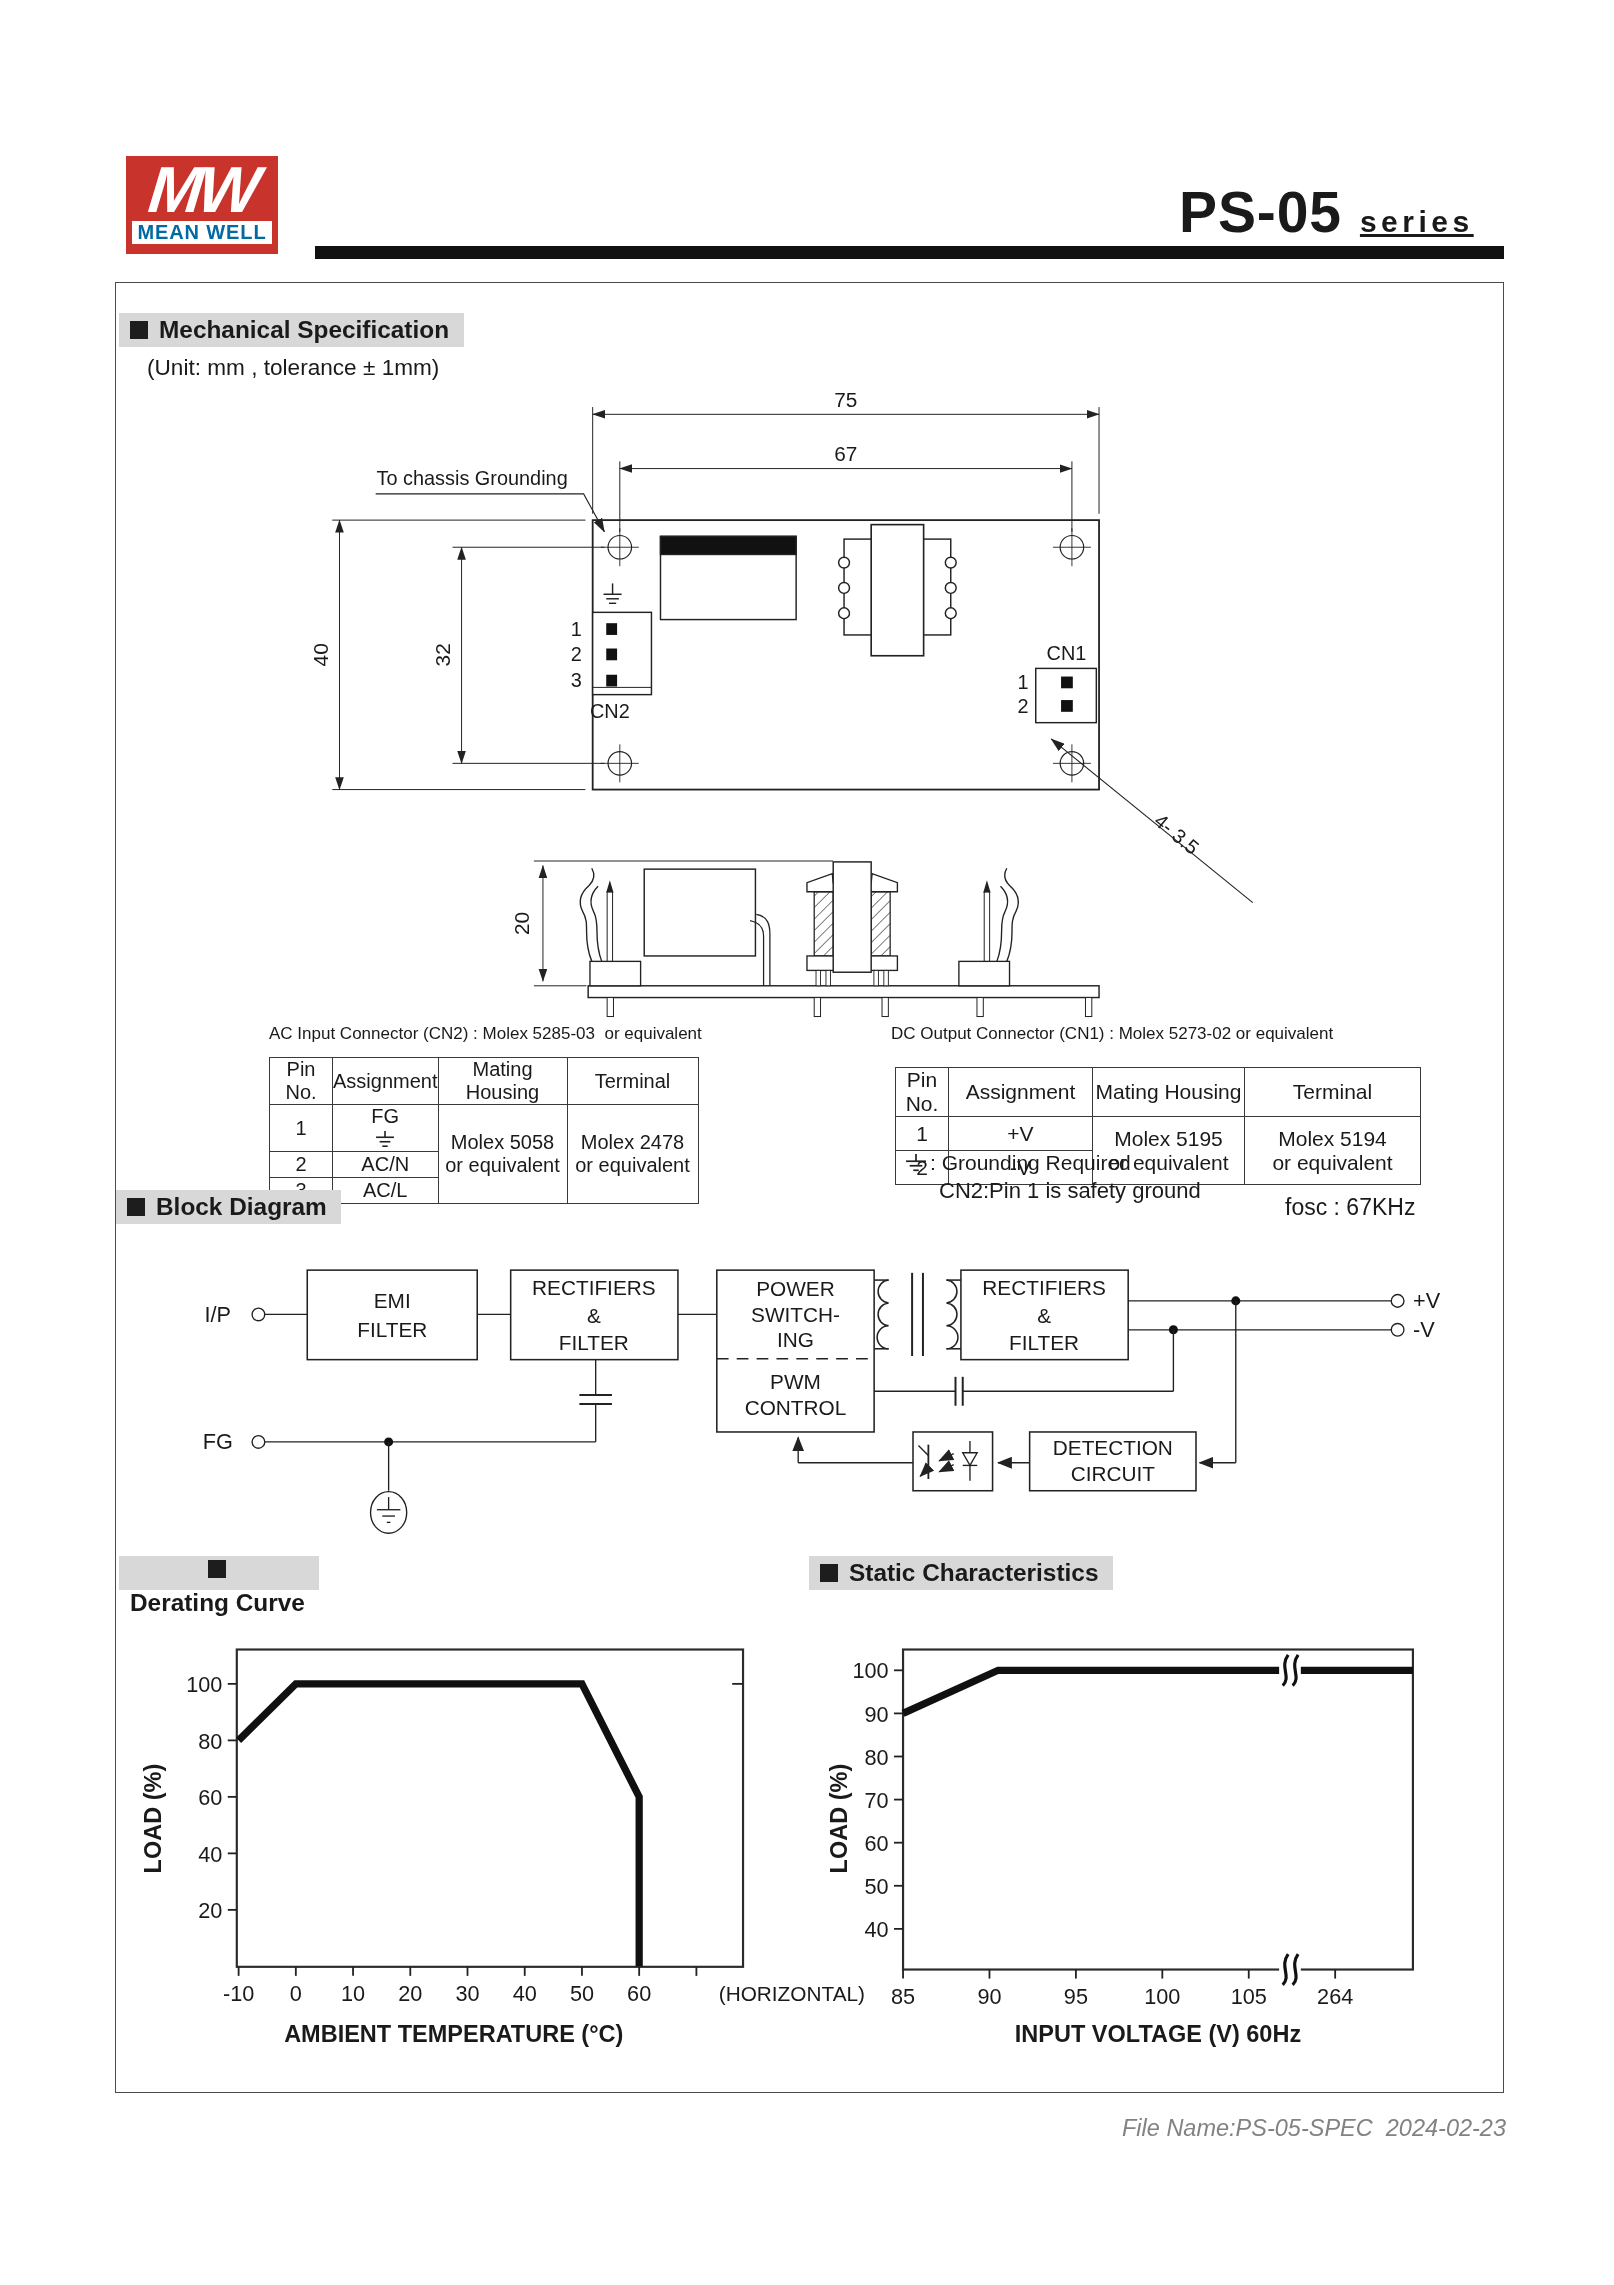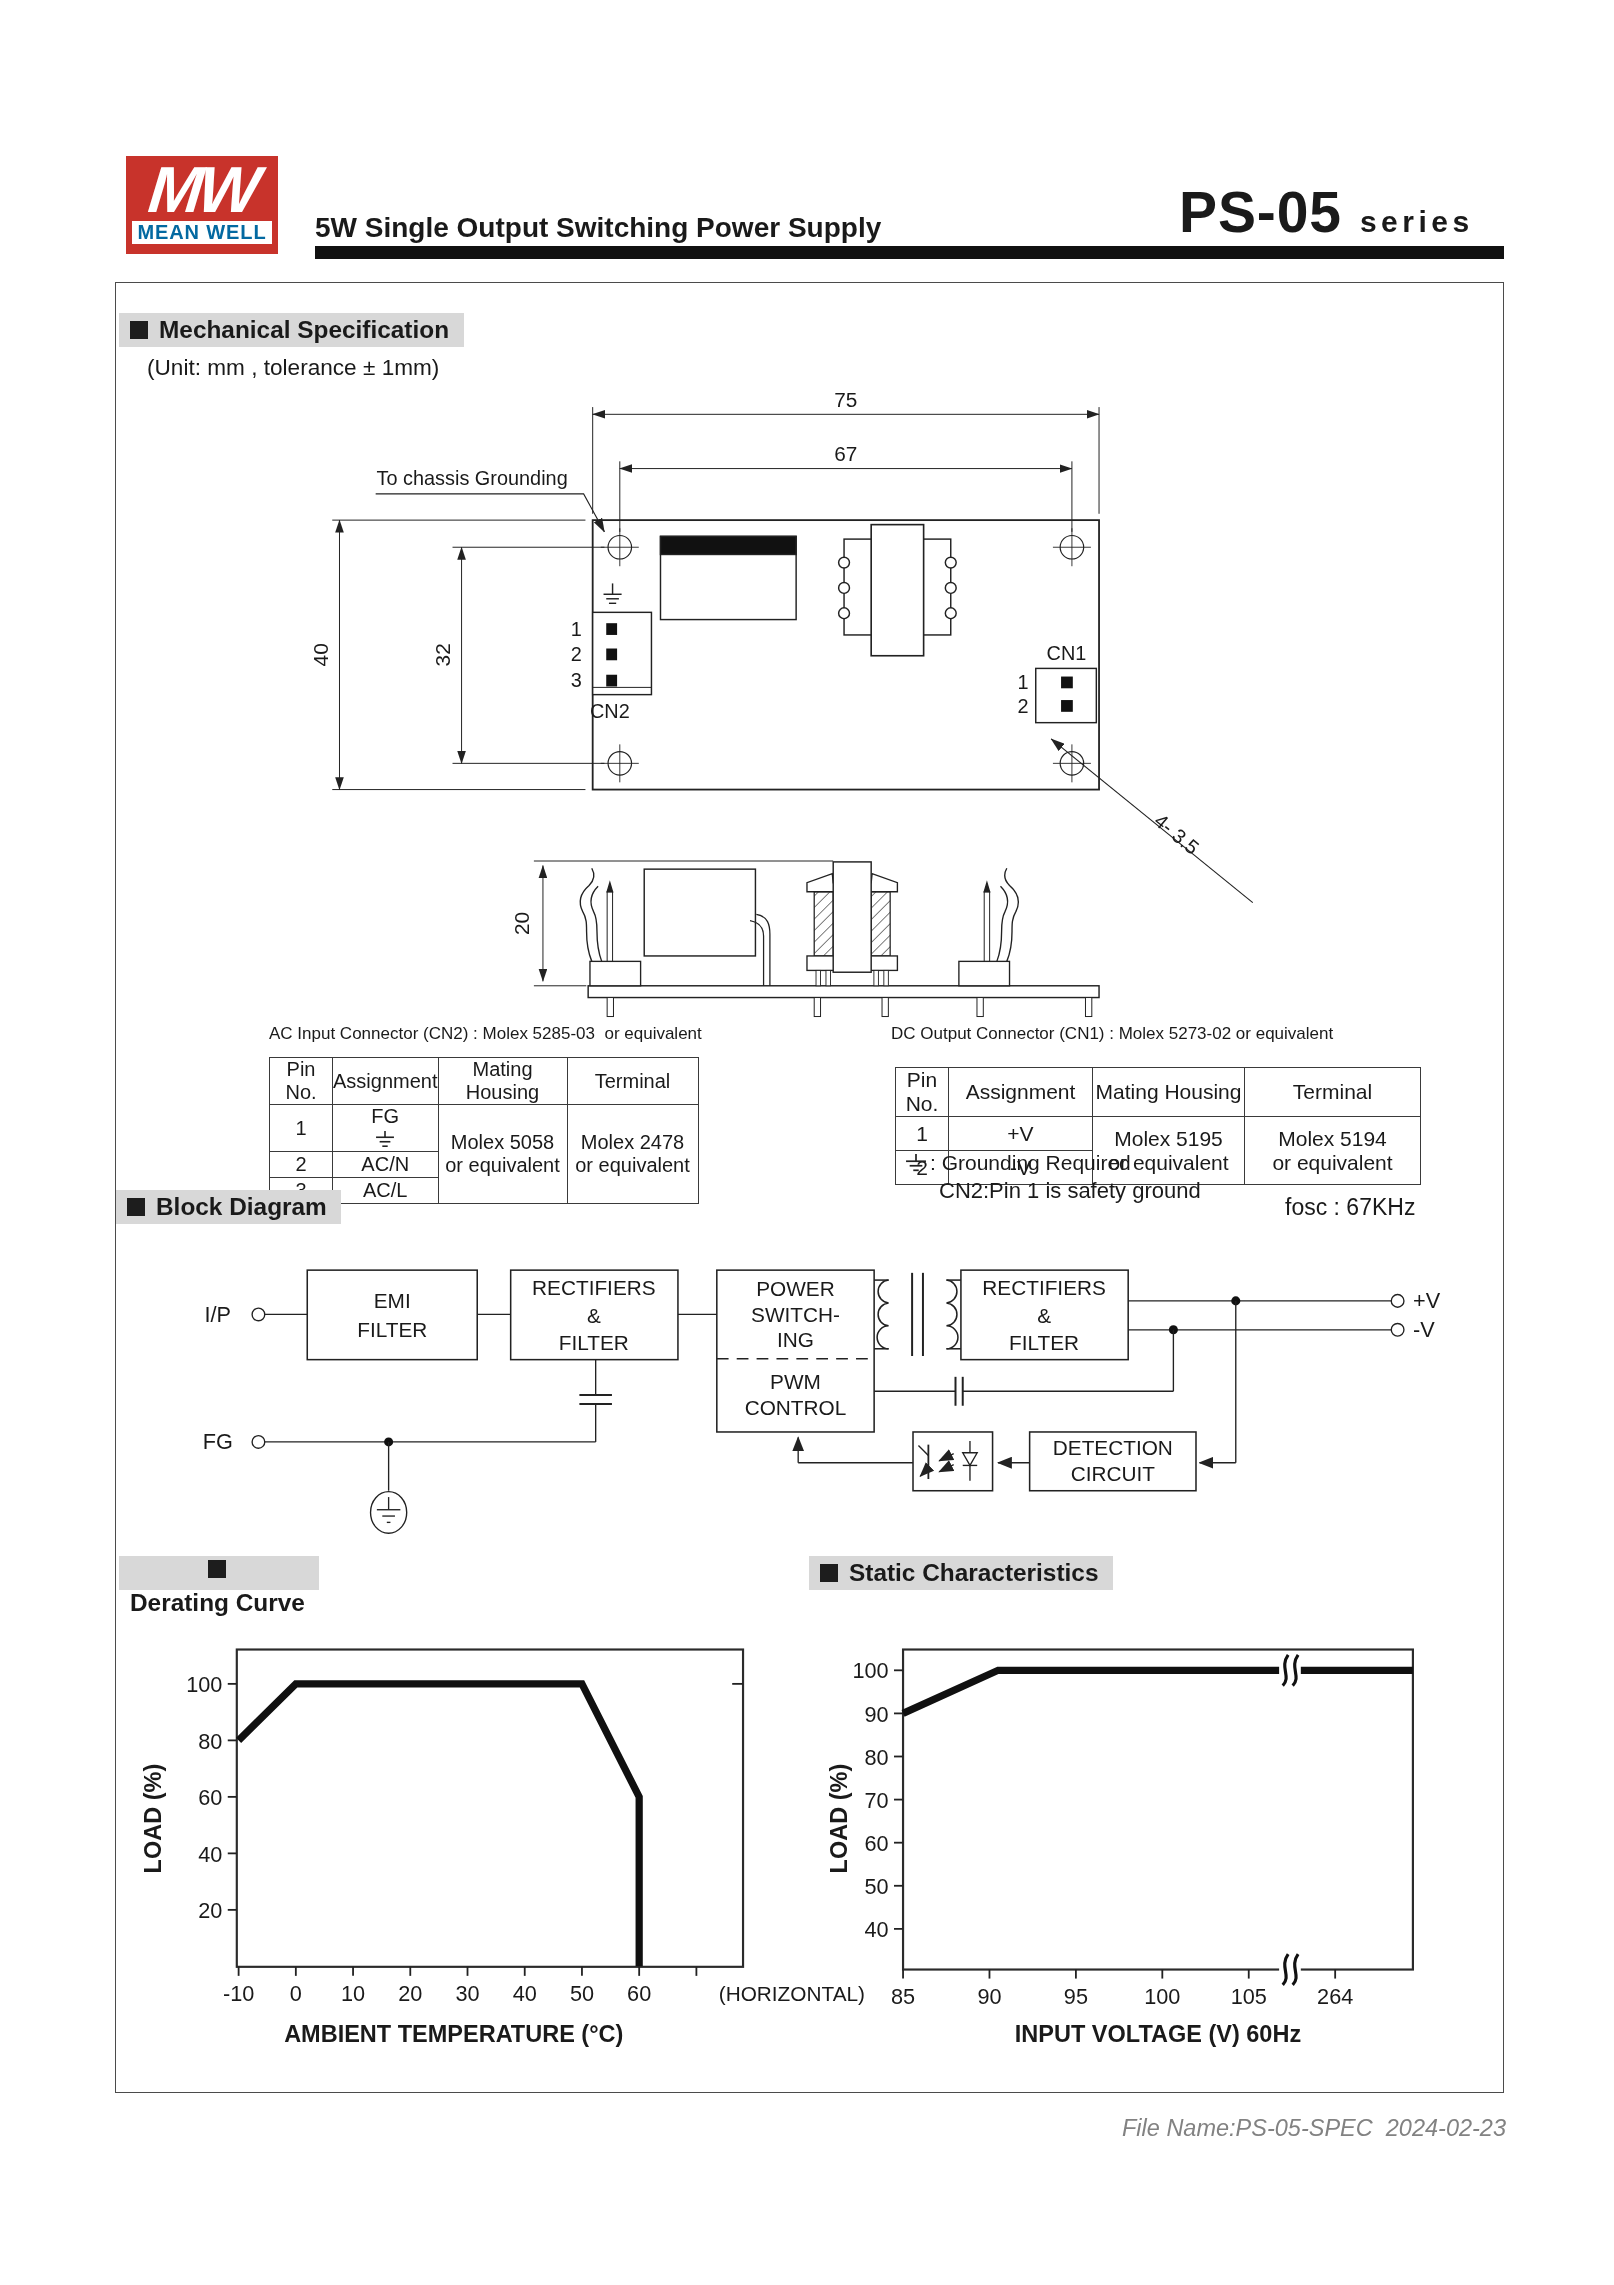--- a/index.html
+++ b/index.html
@@ -6,21 +6,21 @@
   body{width:1615px;height:2285px;font-family:"Liberation Sans",sans-serif;color:#1a1a1a;position:relative;overflow:hidden;}
   .abs{position:absolute;}
   .page{position:absolute;left:0;top:0;width:1615px;height:2285px;background:#fff;}
   
   .logo{left:126px;top:156px;width:152px;height:98px;background:#c8332b;display:flex;flex-direction:column;align-items:center;justify-content:flex-start;}
   .logo .mw{color:#fff;font-weight:bold;font-style:italic;font-size:65px;line-height:63px;letter-spacing:-4.5px;transform:skewX(-6deg);margin-top:1.8px;}
   .logo .band{background:#fff;color:#0369a1;font-weight:bold;font-size:20px;letter-spacing:0.9px;line-height:23.5px;height:23.5px;padding:0 5.4px;margin-bottom:4.5px;white-space:nowrap;}
   .doc-title{left:315px;top:212px;font-size:28px;font-weight:bold;}
   .series-wrap{left:1179px;top:179px;display:flex;align-items:baseline;gap:18px;}
   .series-name{font-size:57px;font-weight:bold;letter-spacing:0.9px;}
-  .series-suffix{font-size:30px;font-weight:bold;letter-spacing:4.5px;}
+  .series-suffix{font-size:30px;font-weight:bold;letter-spacing:4.5px;text-decoration:underline;}
   .header-bar{left:315px;top:246px;width:1189px;height:12.7px;background:#111;}
   .main-box{left:115px;top:282px;width:1387px;height:1809px;border:1.8px solid #4b4b4b;}
   
   .sec{background:#d8d8d8;display:inline-flex;align-items:center;gap:11px;padding:3.6px 14.5px 3.6px 11px;height:27px;}
   .sec .sq{width:18px;height:18px;background:#1d1d1d;flex:0 0 auto;}
   .sec .t{font-size:24.4px;font-weight:bold;white-space:nowrap;}
   .unit-note{left:147px;top:355px;font-size:22.6px;}
   
   .tbl-title{font-size:17px;white-space:pre;}
   table.spec{border-collapse:collapse;table-layout:fixed;}
@@ -41,21 +41,20 @@
 </style>
 </head>
 <body>
 
 <div class="page">
 
   <div class="abs logo">
     <div class="mw">MW</div>
     <div class="band">MEAN WELL</div>
   </div>
-  <div class="abs doc-title">5W Single Output Switching Power Supply</div>
   <div class="abs series-wrap">
     <span class="series-name">PS-05</span>
     <span class="series-suffix">series</span>
   </div>
   <div class="abs header-bar"></div>
 
   <div class="abs main-box"></div>
 
   <div class="abs sec" style="left:119px;top:313px;">
     <span class="sq"></span>

